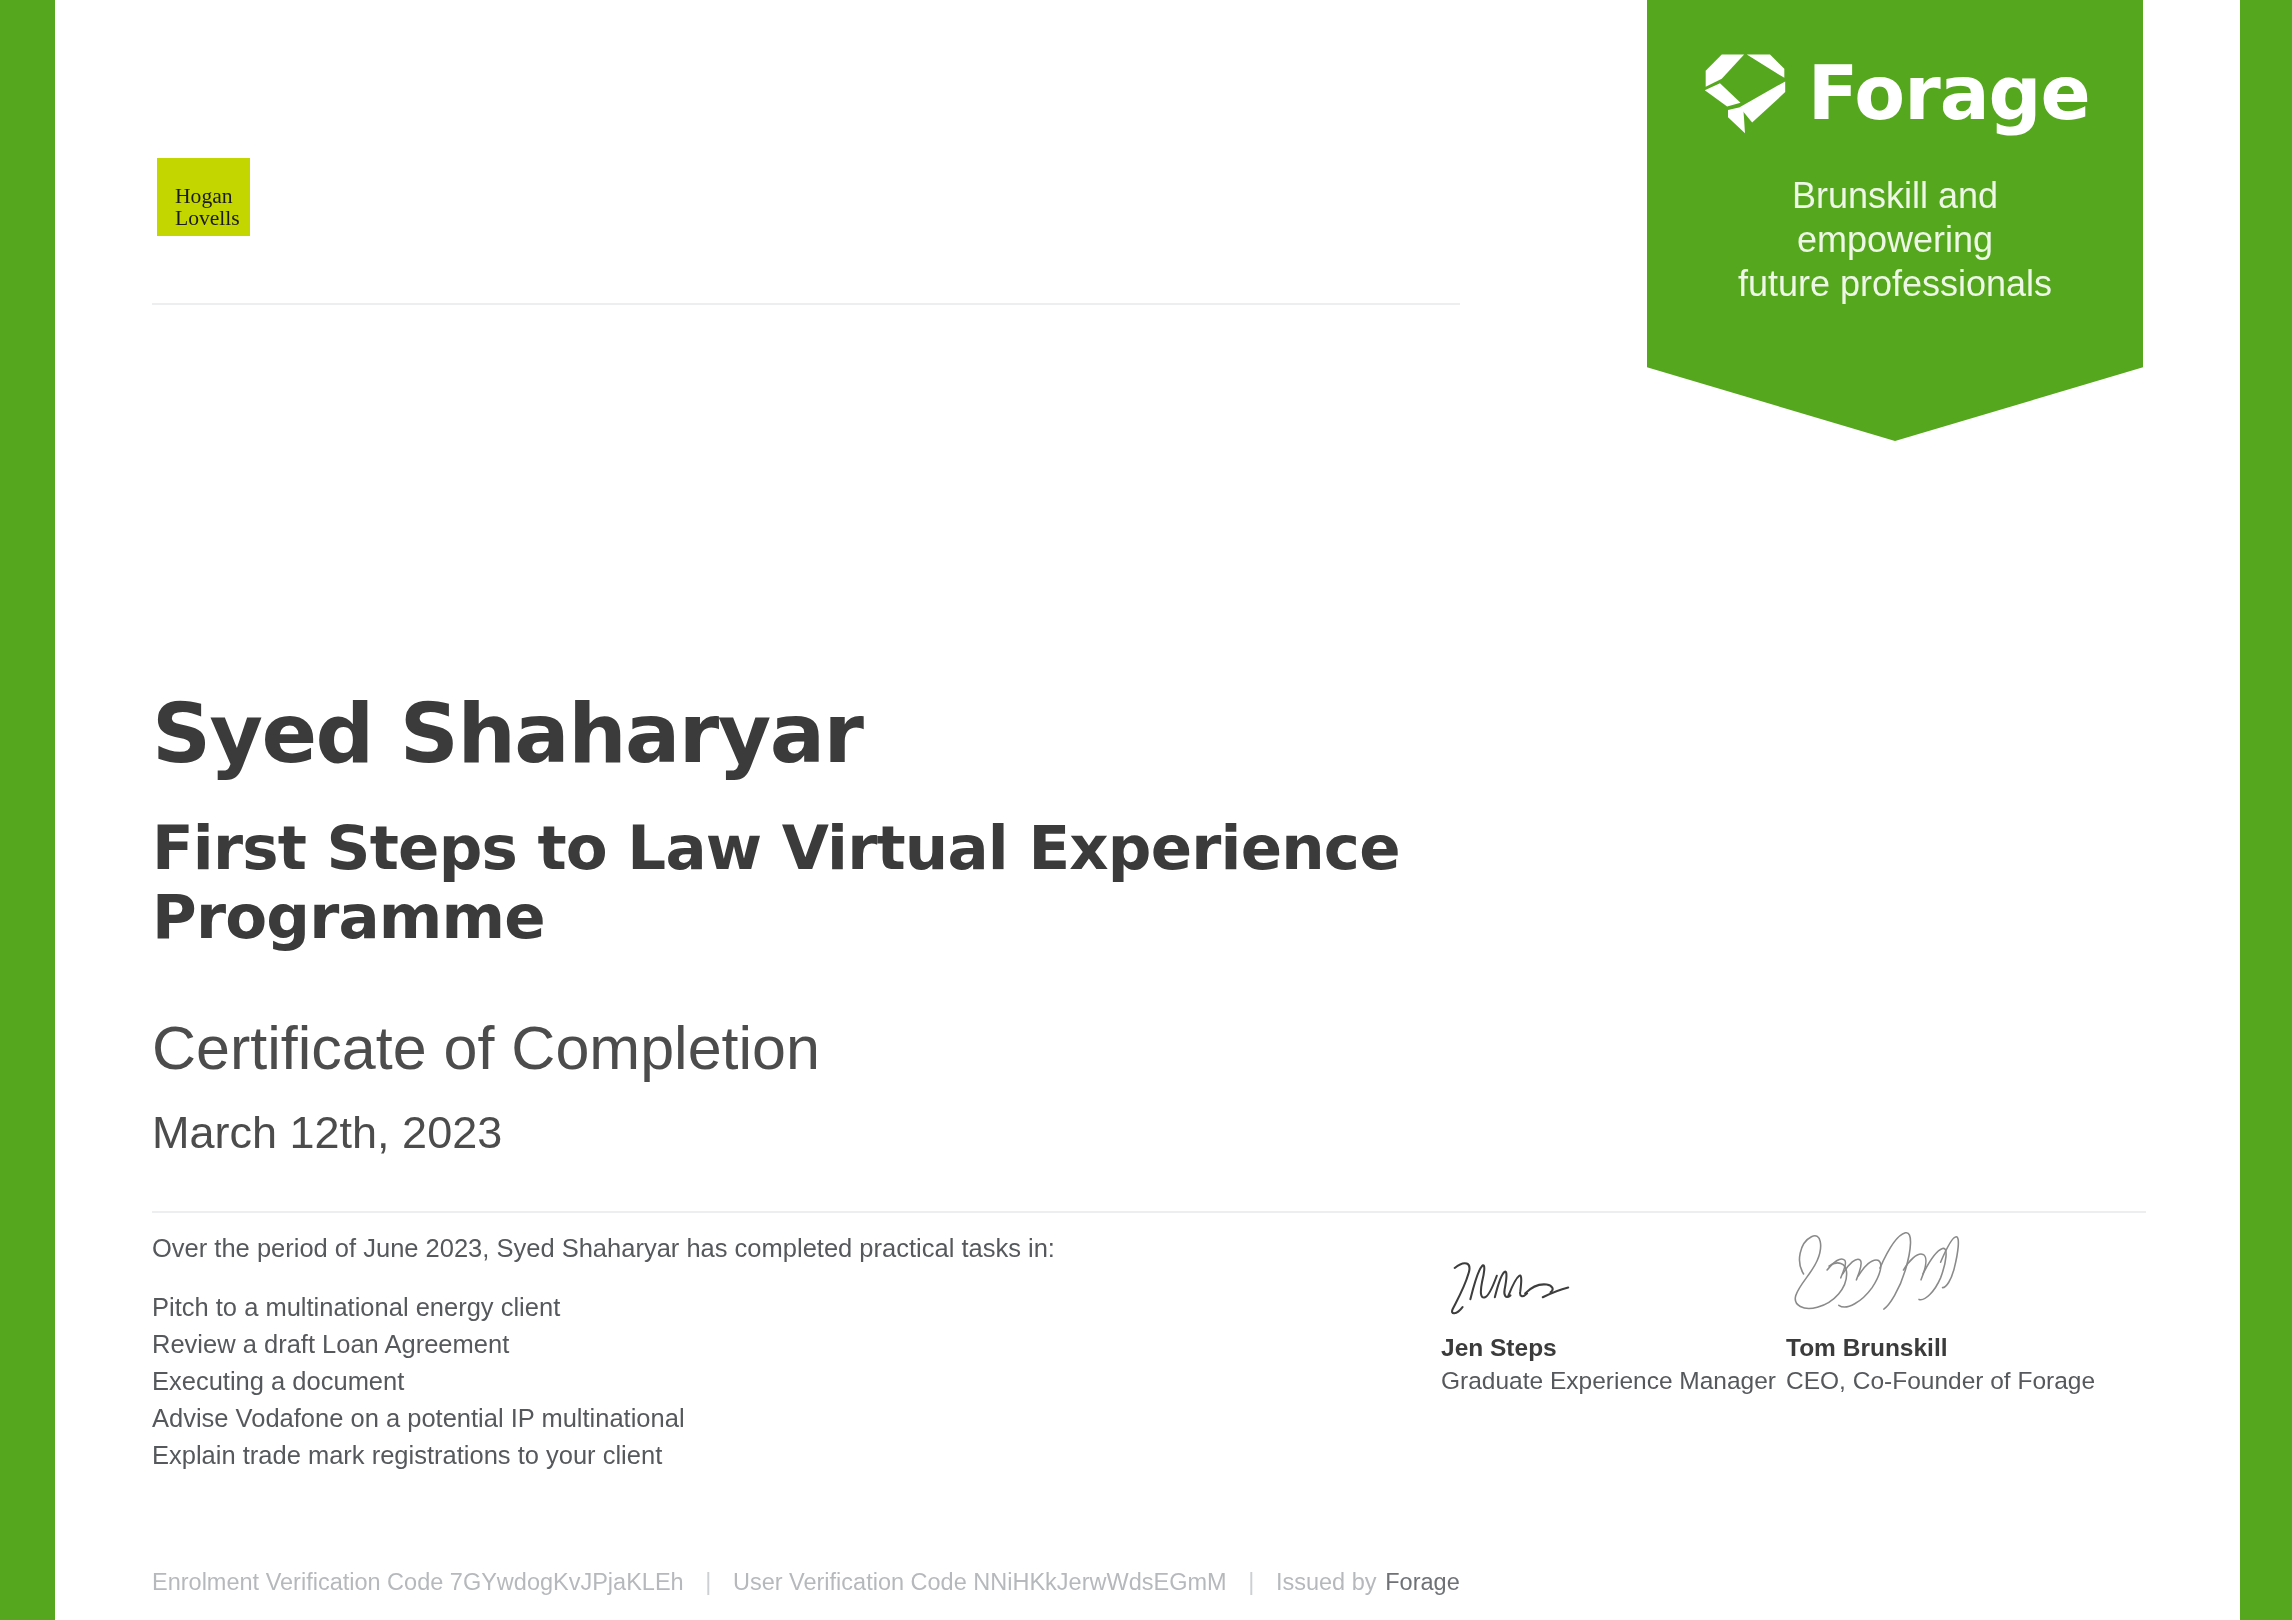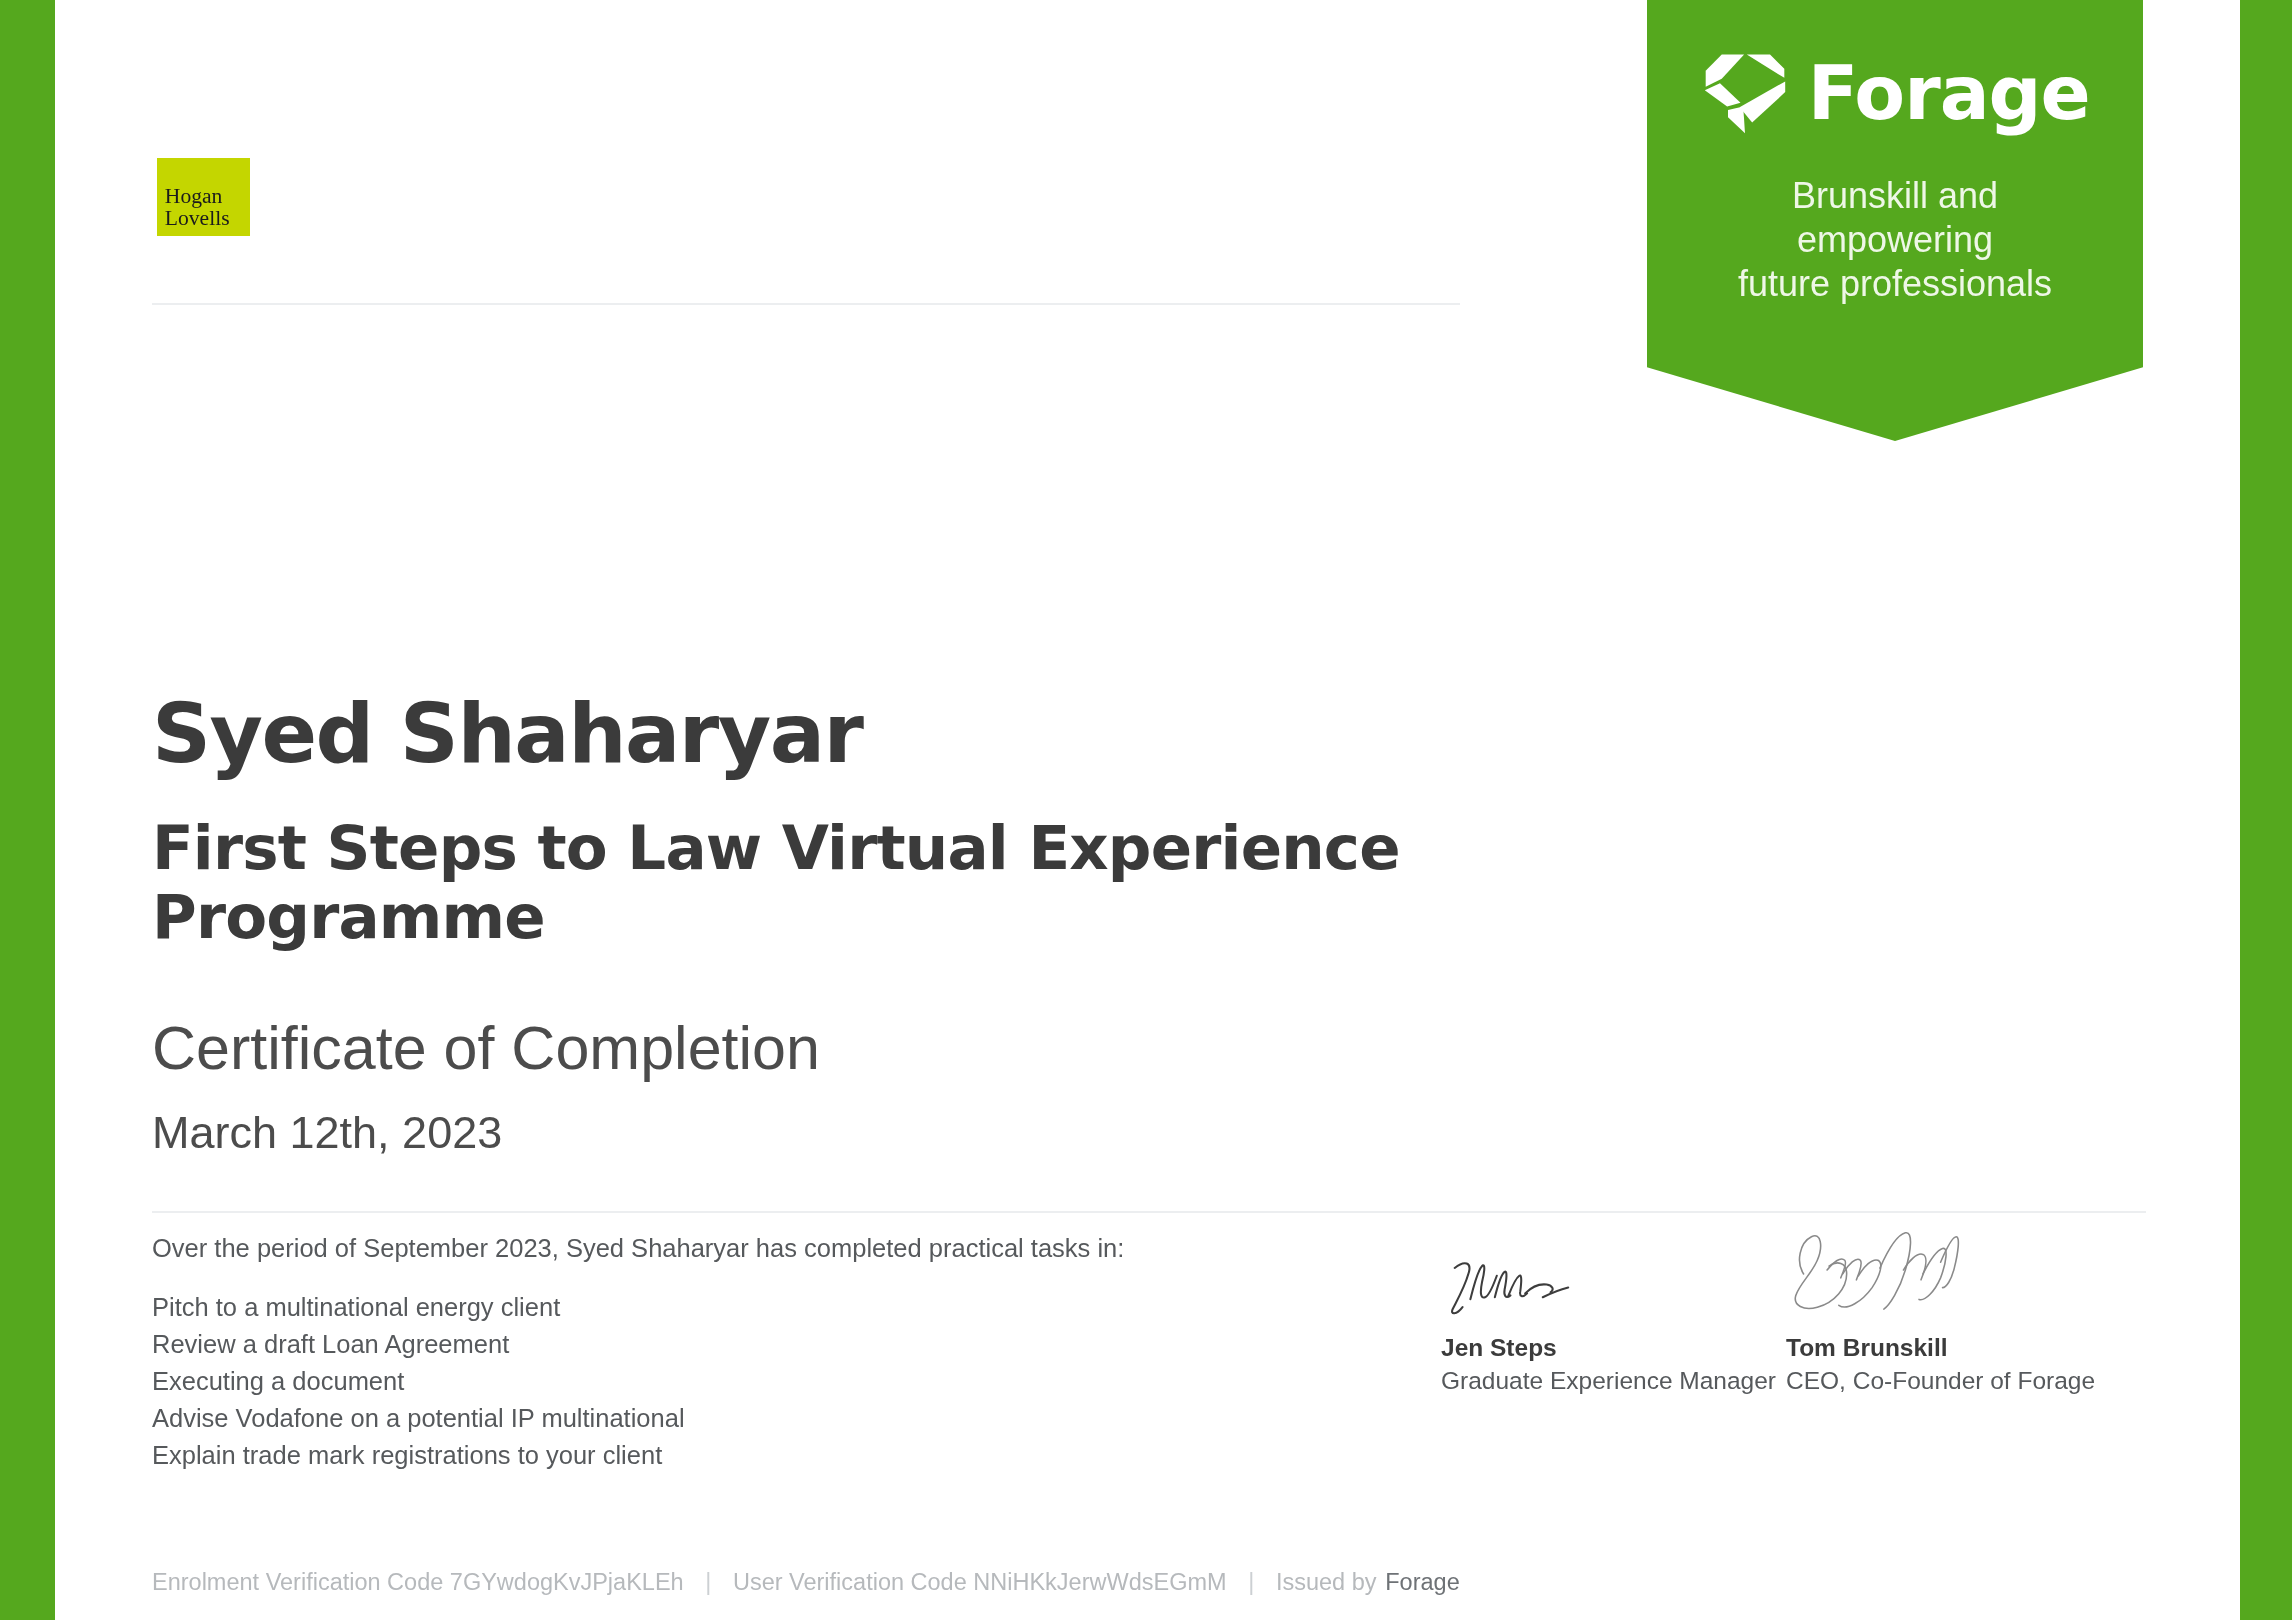--- a/index.html
+++ b/index.html
@@ -75,21 +75,21 @@
   
   .firm-logo {
     position: absolute;
     left: 157px;
     top: 158px;
     width: 93px;
     height: 78px;
     background: #c4d600;
     display: flex;
     align-items: flex-end;
-    justify-content: flex-start;
+    justify-content: center;
     box-sizing: border-box;
     padding: 0 0 5.9px 7.8px;
   }
   .firm-logo-text {
     font-family: "Liberation Serif", serif;
     font-size: 21.6px;
     line-height: 1.05;
     color: #1b1b1b;
     font-weight: 400;
     white-space: pre-line;
@@ -274,21 +274,21 @@
   </div>
 
   <div class="rule rule-top"></div>
   <div class="rule rule-mid"></div>
 
   <div class="recipient-name">Syed Shaharyar</div>
   <div class="experience-title">First Steps to Law Virtual Experience Programme</div>
   <div class="cert-kind">Certificate of Completion</div>
   <div class="cert-date">March 12th, 2023</div>
 
-  <div class="tasks-intro">Over the period of September 2023, Syed Shaharyar has completed practical tasks in:</div>
+  <div class="tasks-intro">Over the period of June 2023, Syed Shaharyar has completed practical tasks in:</div>
   <ul class="task-list">
     <li>Pitch to a multinational energy client</li>
     <li>Review a draft Loan Agreement</li>
     <li>Executing a document</li>
     <li>Advise Vodafone on a potential IP multinational</li>
     <li>Explain trade mark registrations to your client</li>
   </ul>
 
   <div class="signatures">
 

